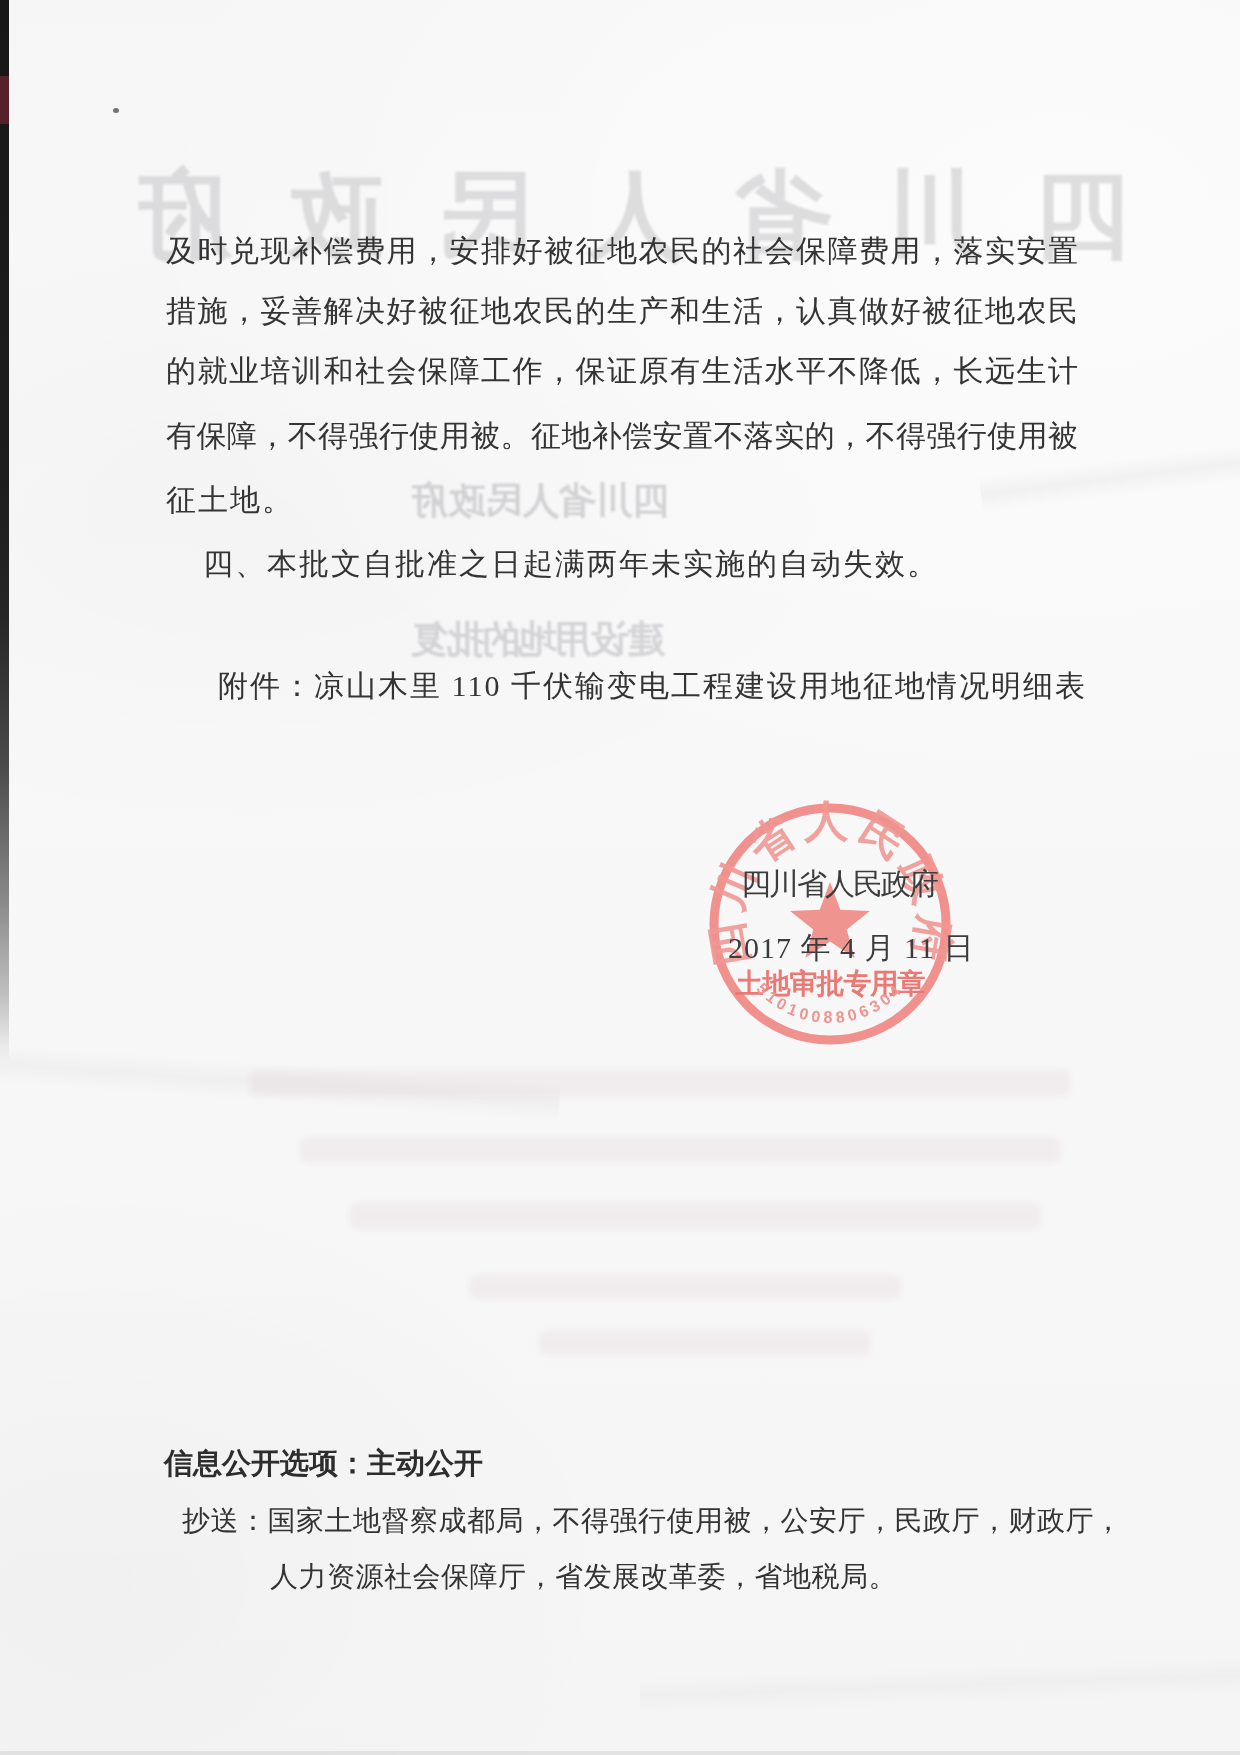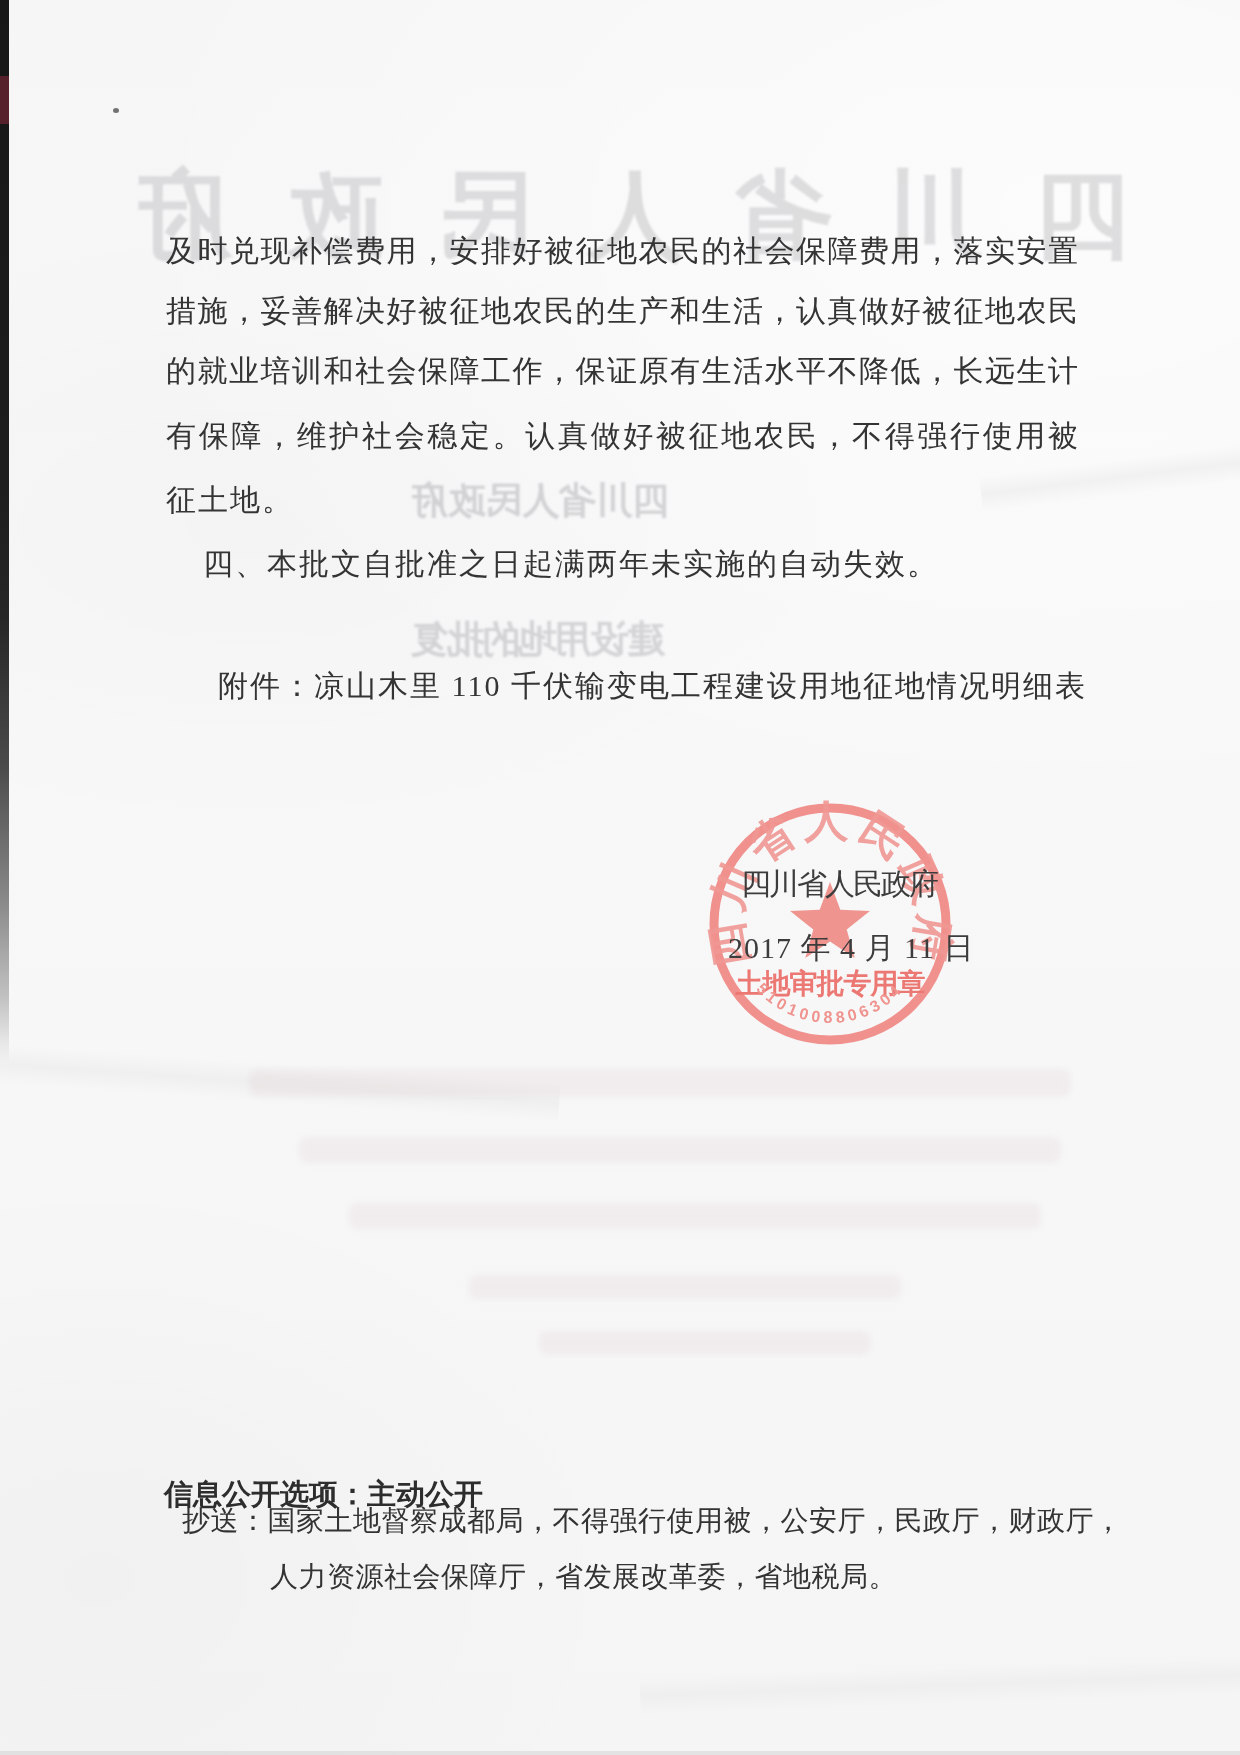--- a/index.html
+++ b/index.html
@@ -44,21 +44,21 @@
   
   .tline{position:absolute;font-size:30px;letter-spacing:2px;white-space:nowrap;color:#343434;}
   .just{width:912px;text-align:justify;text-align-last:justify;letter-spacing:0;}
 
   .sig{position:absolute;font-size:30px;color:#3c3c3c;white-space:nowrap;z-index:5;}
 
   
   .seal{position:absolute;left:700px;top:794px;width:260px;height:260px;z-index:3;opacity:.93;}
 
   .footer-bold{position:absolute;left:164px;top:1444px;font-size:29px;font-weight:bold;
-    font-family:Liberation Serif, serif;color:#2d2d2d;white-space:nowrap;margin-top:31px;}
+    font-family:Liberation Serif, serif;color:#2d2d2d;white-space:nowrap;}
   .cc{position:absolute;font-size:28px;color:#333;white-space:nowrap;letter-spacing:0.5px;}
 </style>
 </head>
 <body>
 
 <div id="page">
 
   <div class="crease crease1"></div>
   <div class="crease crease2"></div>
   <div class="crease crease3"></div>
@@ -73,21 +73,21 @@
   <div class="ghost ghost-mid2">建设用地的批复</div>
   <div class="ghost-line" style="left:250px;top:1070px;width:820px;height:26px;"></div>
   <div class="ghost-line" style="left:300px;top:1138px;width:760px;height:24px;"></div>
   <div class="ghost-line" style="left:350px;top:1204px;width:690px;height:24px;"></div>
   <div class="ghost-line" style="left:470px;top:1276px;width:430px;height:22px;"></div>
   <div class="ghost-line" style="left:540px;top:1332px;width:330px;height:22px;"></div>
 
   <div class="tline just" style="left:166px;top:231px;">及时兑现补偿费用，安排好被征地农民的社会保障费用，落实安置</div>
   <div class="tline just" style="left:166px;top:351px;">的就业培训和社会保障工作，保证原有生活水平不降低，长远生计</div>
   <div class="tline just" style="left:166px;top:291px;">措施，妥善解决好被征地农民的生产和生活，认真做好被征地农民</div>
-  <div class="tline just" style="left:166px;top:416px;">有保障，维护社会稳定。认真做好被征地农民，不得强行使用被</div>
+  <div class="tline just" style="left:166px;top:416px;">有保障，不得强行使用被。征地补偿安置不落实的，不得强行使用被</div>
   <div class="tline" style="left:166px;top:480px;text-align:right;">征土地。</div>
   <div class="tline" style="left:203px;top:544px;">四、本批文自批准之日起满两年未实施的自动失效。</div>
   <div class="tline" style="left:218px;top:666px;">附件：凉山木里 110 千伏输变电工程建设用地征地情况明细表</div>
 
   <div class="seal">
     <svg width="260" height="260" viewBox="0 0 260 260">
       <defs>
         <path id="ringPath" d="M 50.2 167.2 A 88 88 0 1 1 209.8 167.2" fill="none"></path>
         <path id="serialPath" d="M 48.9 186.8 A 99 99 0 0 0 211.1 186.8" fill="none"></path>
       </defs>

